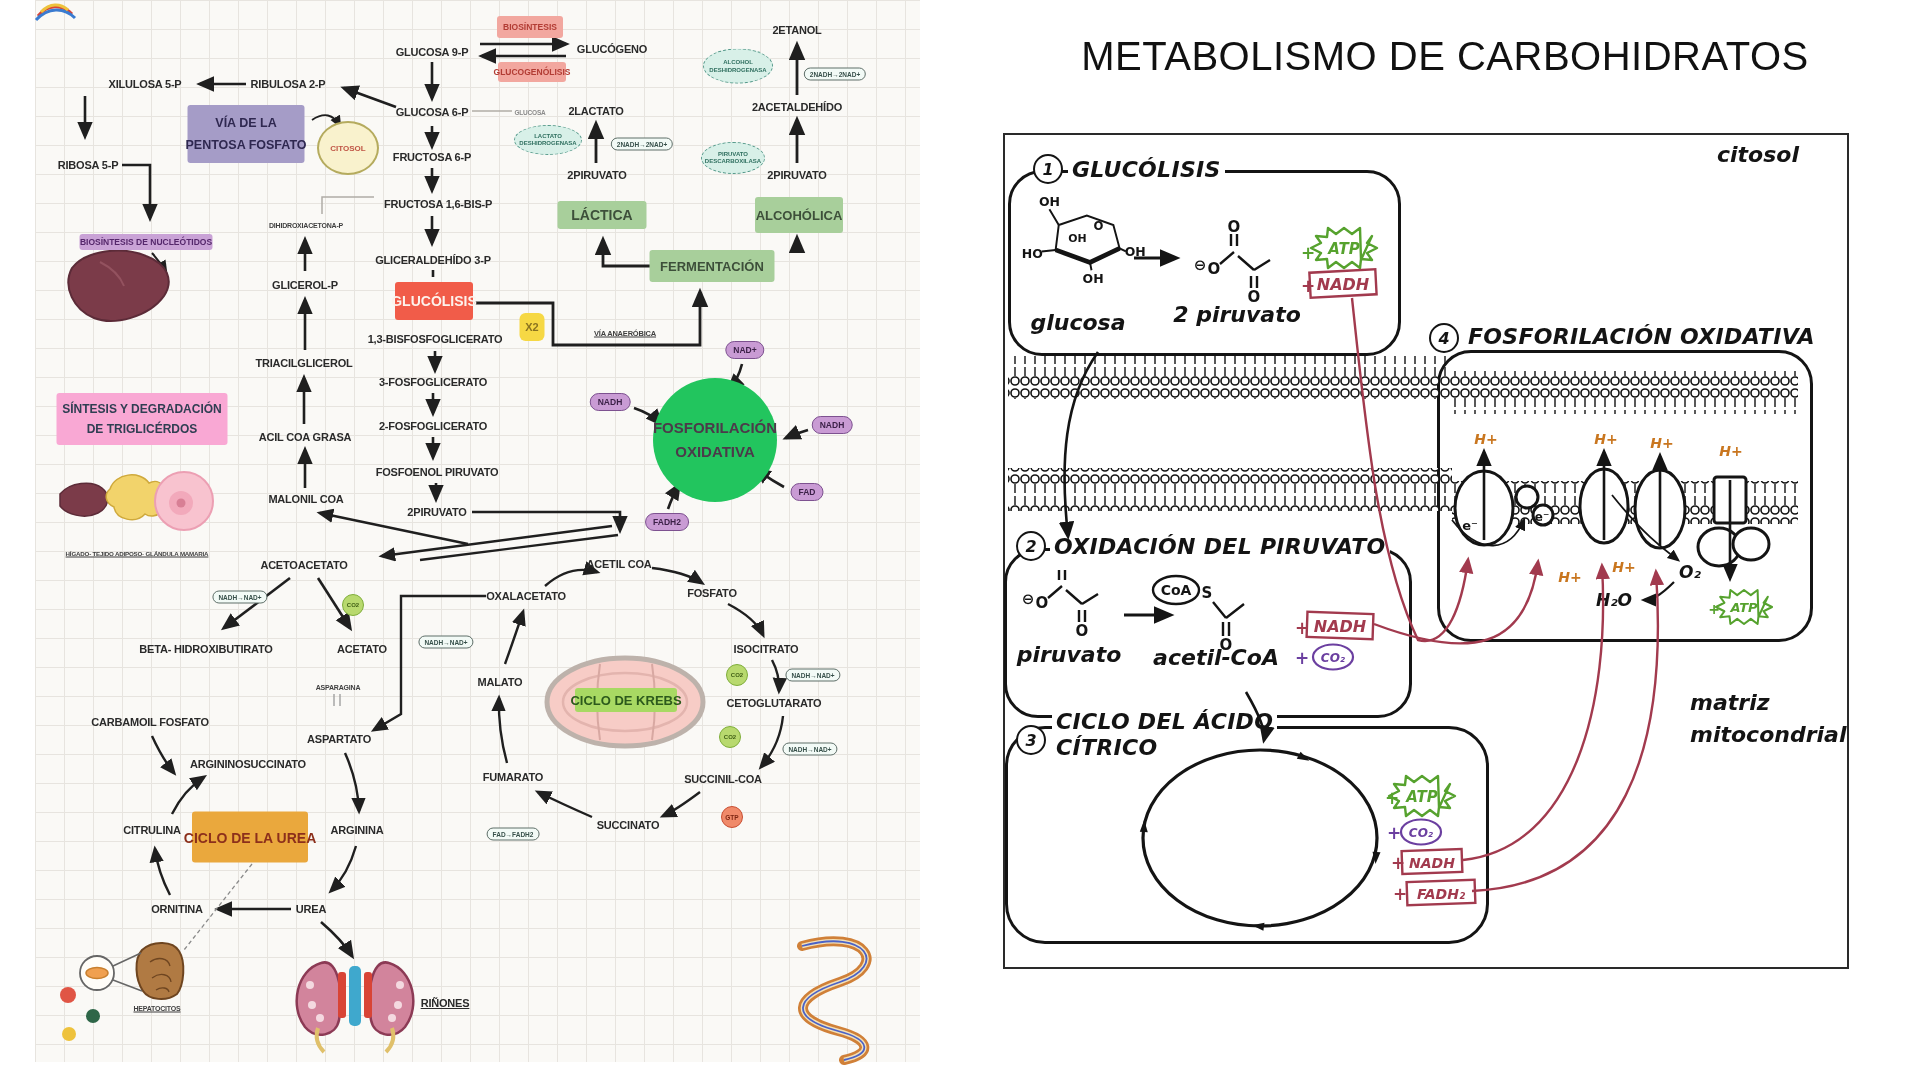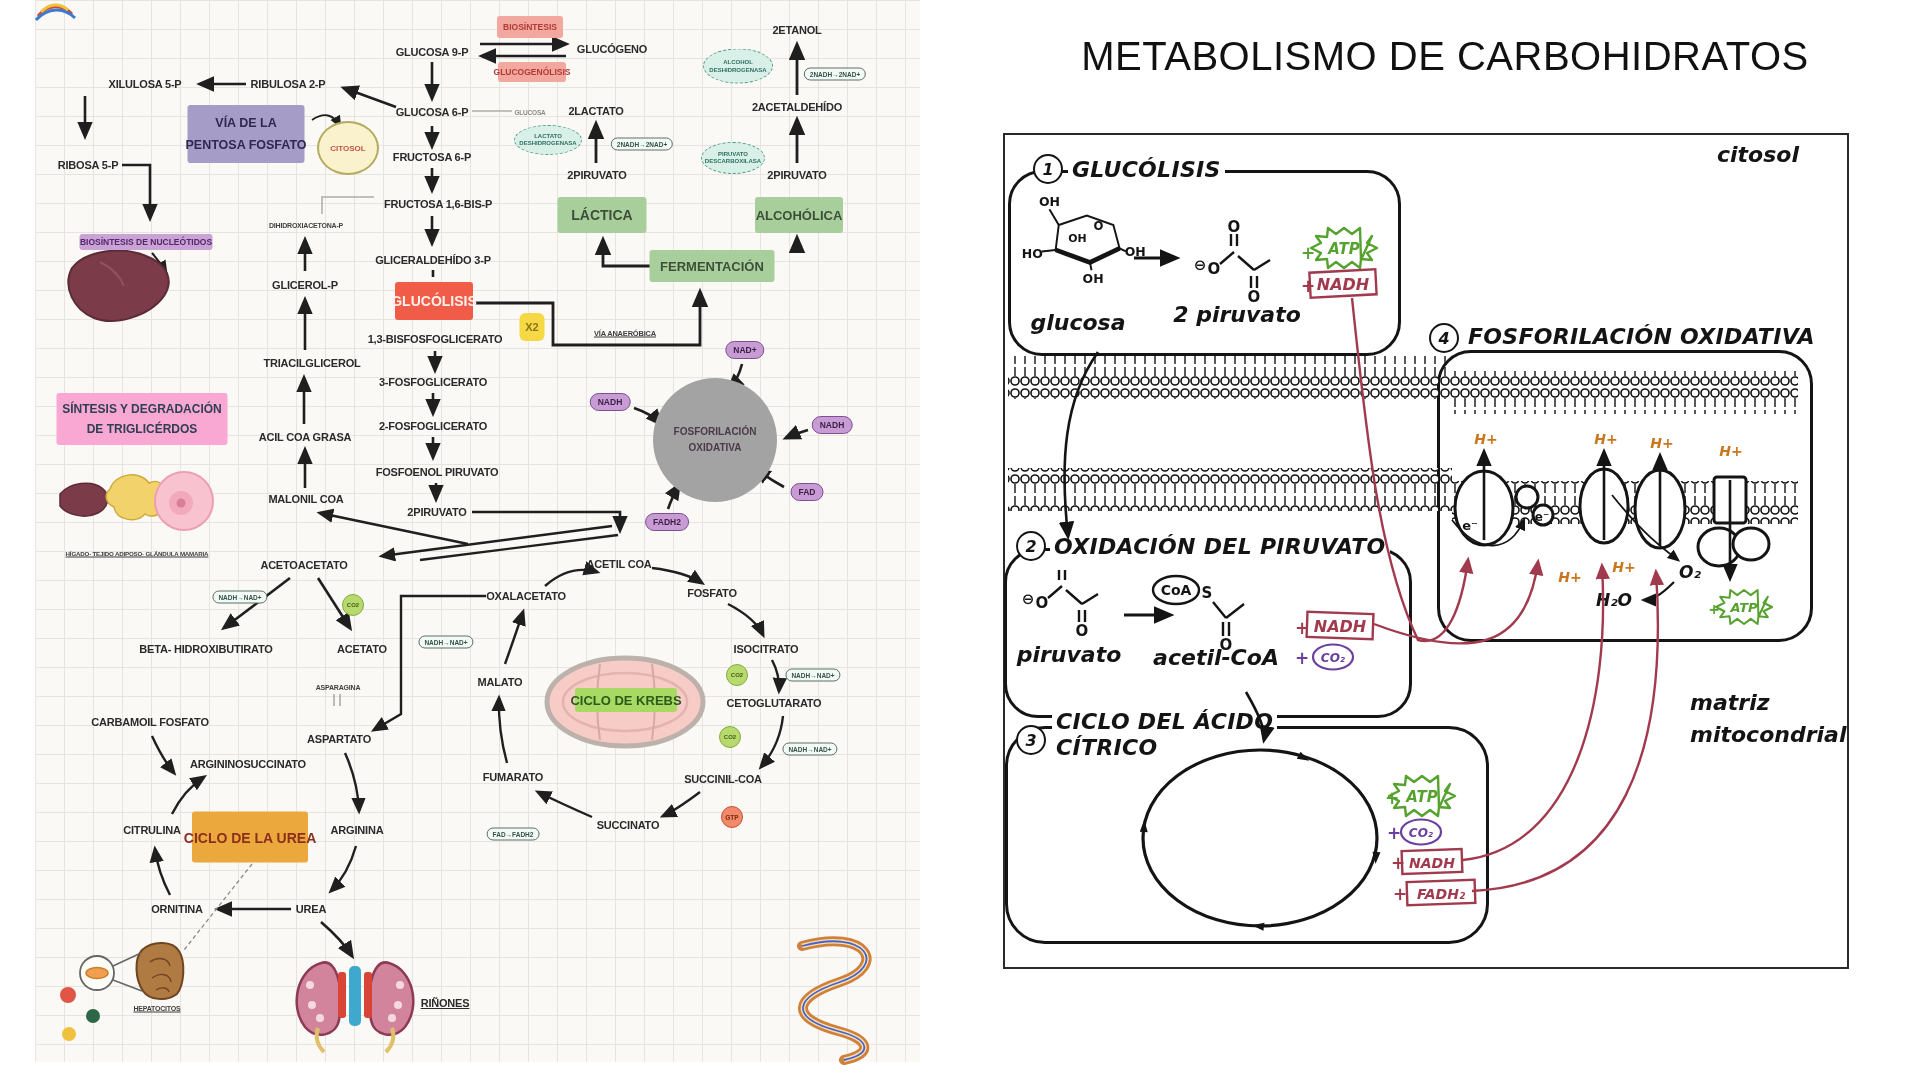--- a/index.html
+++ b/index.html
@@ -27,21 +27,21 @@
   .yell{background:#f6d844;color:#8a7320;border-radius:6px}
   .cap{position:absolute;transform:translate(-50%,-50%);border:1.3px solid #5e6e68;border-radius:9px;
        background:#f2faf6;font-size:6.5px;font-weight:700;color:#37504a;padding:2px 5px;white-space:nowrap}
   .pcap{position:absolute;transform:translate(-50%,-50%);border:1.6px solid #7d5190;border-radius:11px;
         background:#c99bd4;font-size:8.5px;font-weight:700;color:#3c2148;padding:3px 7px;white-space:nowrap}
   .oval{position:absolute;transform:translate(-50%,-50%);border:1.4px dashed #55998a;border-radius:50%;
         background:#d8f0e8;color:#2f6f5f;font-size:6px;font-weight:700;display:flex;flex-direction:column;
         align-items:center;justify-content:center;text-align:center;line-height:1.25}
   .circ{position:absolute;transform:translate(-50%,-50%);border-radius:50%;display:flex;flex-direction:column;
         align-items:center;justify-content:center;font-weight:700;text-align:center}
-  #fosox{width:124px;height:124px;background:#a3a3a3;color:#4c3a4a;font-size:10px;line-height:1.6}
+  #fosox{width:124px;height:124px;background:#22c55e;color:#4c3a4a;font-size:15px;line-height:1.6}
   #citosol-oval{width:58px;height:50px;background:#f9f2cd;border:2px solid #b5ab5e;color:#c05545;font-size:8px}
   .co2{width:20px;height:20px;background:#b8d96e;border:1.5px solid #7fae3a;color:#3f5e14;font-size:6px}
   .gtp{width:20px;height:20px;background:#f08a6a;border:1.5px solid #c94f33;color:#7e2713;font-size:6.5px}
   #title{position:absolute;left:1030px;top:34px;width:830px;text-align:center;font-size:40px;
          color:#111;letter-spacing:.5px}
   #rpanel{position:absolute;left:1003px;top:133px;width:842px;height:832px;border:2px solid #2a2a2a;background:#fff}
   .rbox{position:absolute;border:3px solid #141414;border-radius:34px}
   .secnum{position:absolute;transform:translate(-50%,-50%);width:26px;height:26px;border:2.5px solid #141414;
           border-radius:50%;display:flex;align-items:center;justify-content:center;font-weight:700;font-size:16px;
           color:#141414;font-style:italic;background:#fff;font-family:"DejaVu Sans",sans-serif}
@@ -206,21 +206,21 @@
   </div>
 <div class="bx lpurp" style="left:146px;top:242px;width:133px;height:16px;font-size:8.5px">
     <span>BIOSÍNTESIS DE NUCLEÓTIDOS</span>
   </div>
 <div class="bx red" style="left:434px;top:301px;width:78px;height:38px;font-size:14px">
     <span>GLUCÓLISIS</span>
   </div>
 <div class="bx yell" style="left:532px;top:327px;width:25px;height:28px;font-size:11px">
     <span>X2</span>
   </div>
-<div class="bx green" style="left:602px;top:215px;width:89px;height:36px;font-size:14px">
+<div class="bx green" style="left:602px;top:215px;width:89px;height:28px;font-size:14px">
     <span>LÁCTICA</span>
   </div>
 <div class="bx green" style="left:712px;top:266px;width:125px;height:32px;font-size:13px">
     <span>FERMENTACIÓN</span>
   </div>
 <div class="bx green" style="left:799px;top:215px;width:88px;height:36px;font-size:13px">
     <span>ALCOHÓLICA</span>
   </div>
 <div class="bx blue" style="left:142px;top:419px;width:171px;height:52px;font-size:12px;line-height:1.7">
     <span>SÍNTESIS Y DEGRADACIÓN</span>
@@ -290,21 +290,21 @@
 <div class="n" style="left:88px;top:165px">RIBOSA 5-P</div>
 <div class="n" style="left:432px;top:157px">FRUCTOSA 6-P</div>
 <div class="n" style="left:597px;top:175px">2PIRUVATO</div>
 <div class="n" style="left:797px;top:175px">2PIRUVATO</div>
 <div class="n" style="left:438px;top:204px">FRUCTOSA 1,6-BIS-P</div>
 <div class="n tn" style="left:306px;top:225px">DIHIDROXIACETONA-P</div>
 <div class="n" style="left:433px;top:260px">GLICERALDEHÍDO 3-P</div>
 <div class="n" style="left:305px;top:285px">GLICEROL-P</div>
 <div class="n" style="left:435px;top:339px">1,3-BISFOSFOGLICERATO</div>
 <div class="n tn u" style="left:625px;top:333px;font-size:7.5px">VÍA ANAERÓBICA</div>
-<div class="n" style="left:312px;top:363px">TRIACILGLICEROL</div>
+<div class="n" style="left:304px;top:363px">TRIACILGLICEROL</div>
 <div class="n" style="left:433px;top:382px">3-FOSFOGLICERATO</div>
 <div class="n" style="left:433px;top:426px">2-FOSFOGLICERATO</div>
 <div class="n" style="left:305px;top:437px">ACIL COA GRASA</div>
 <div class="n" style="left:437px;top:472px">FOSFOENOL PIRUVATO</div>
 <div class="n" style="left:306px;top:499px">MALONIL COA</div>
 <div class="n" style="left:437px;top:512px">2PIRUVATO</div>
 <div class="n" style="left:304px;top:565px">ACETOACETATO</div>
 <div class="n" style="left:619px;top:564px">ACETIL COA</div>
 <div class="n" style="left:526px;top:596px">OXALACETATO</div>
 <div class="n" style="left:712px;top:593px">FOSFATO</div>

